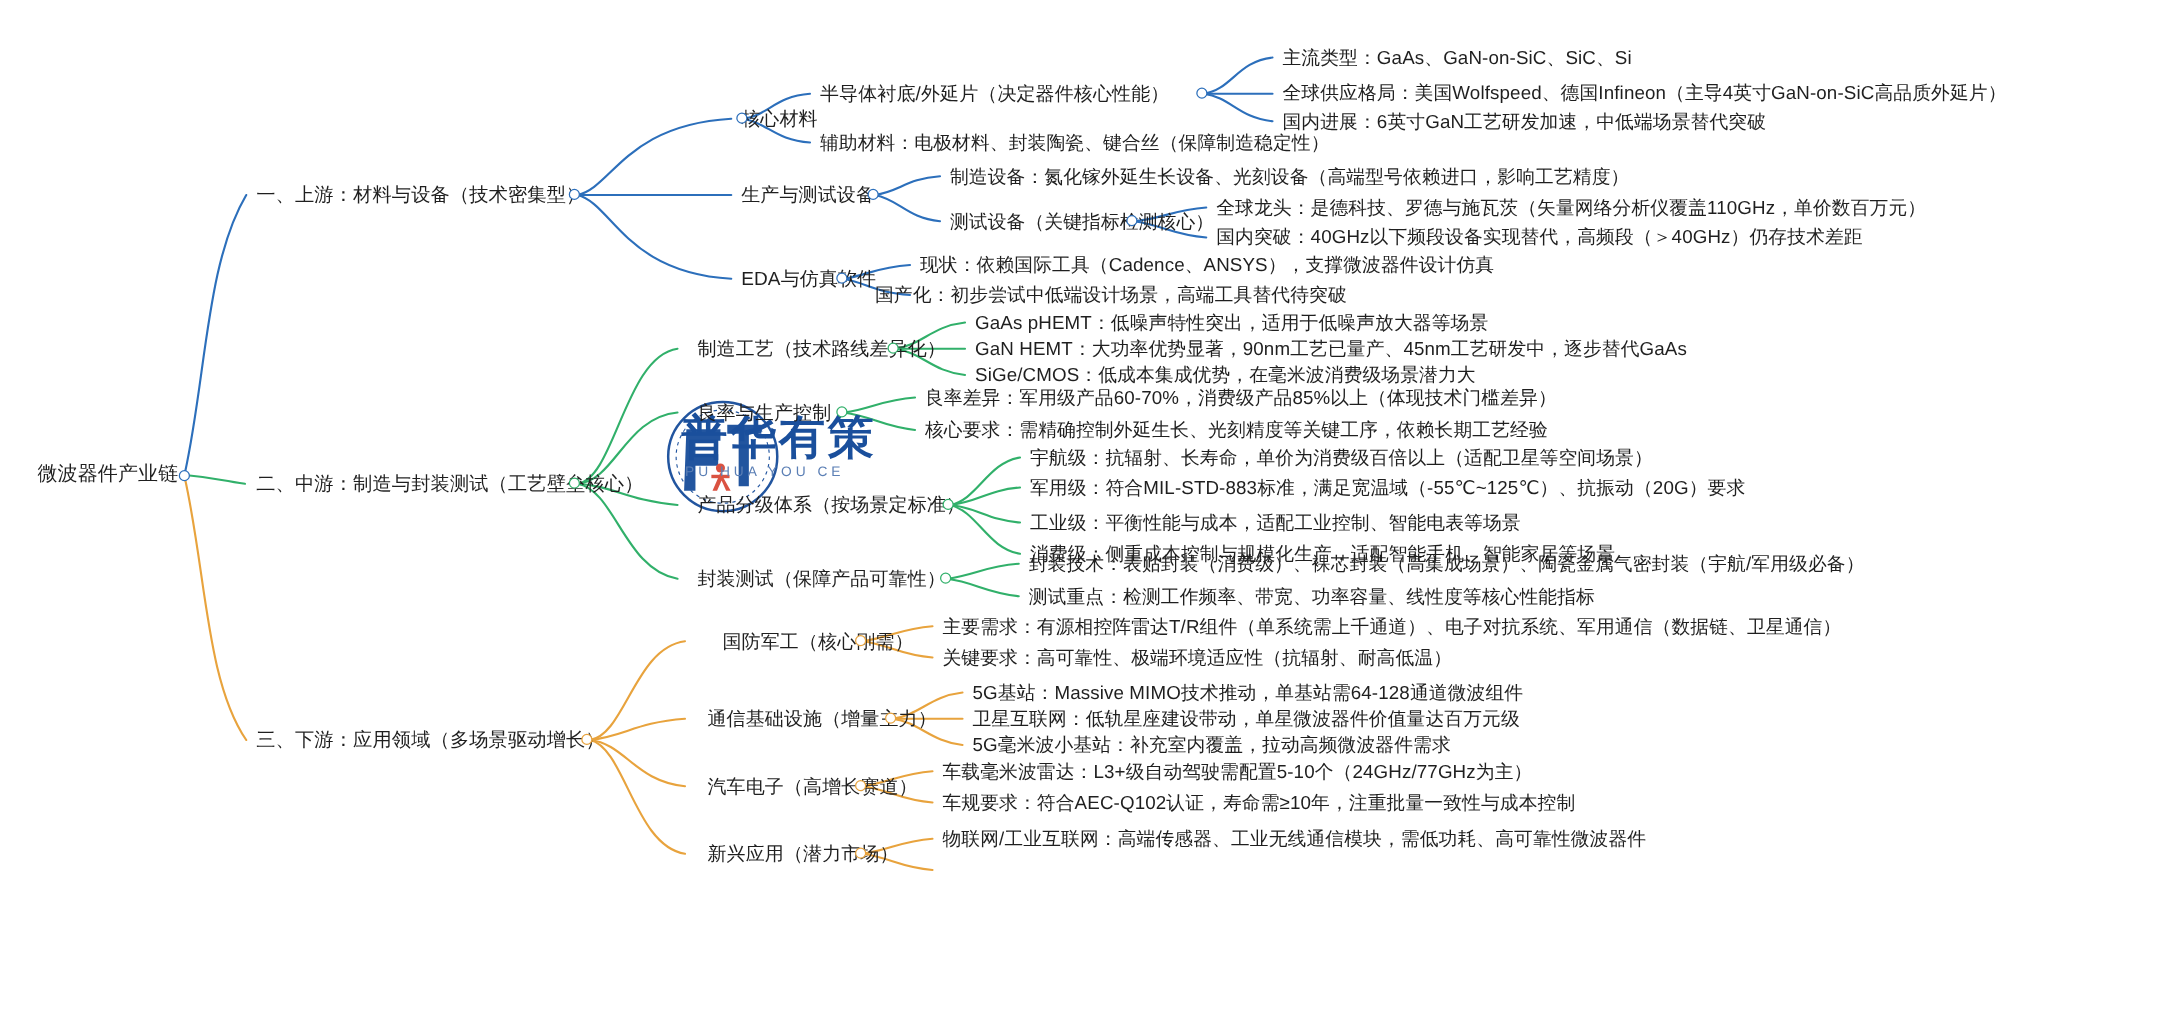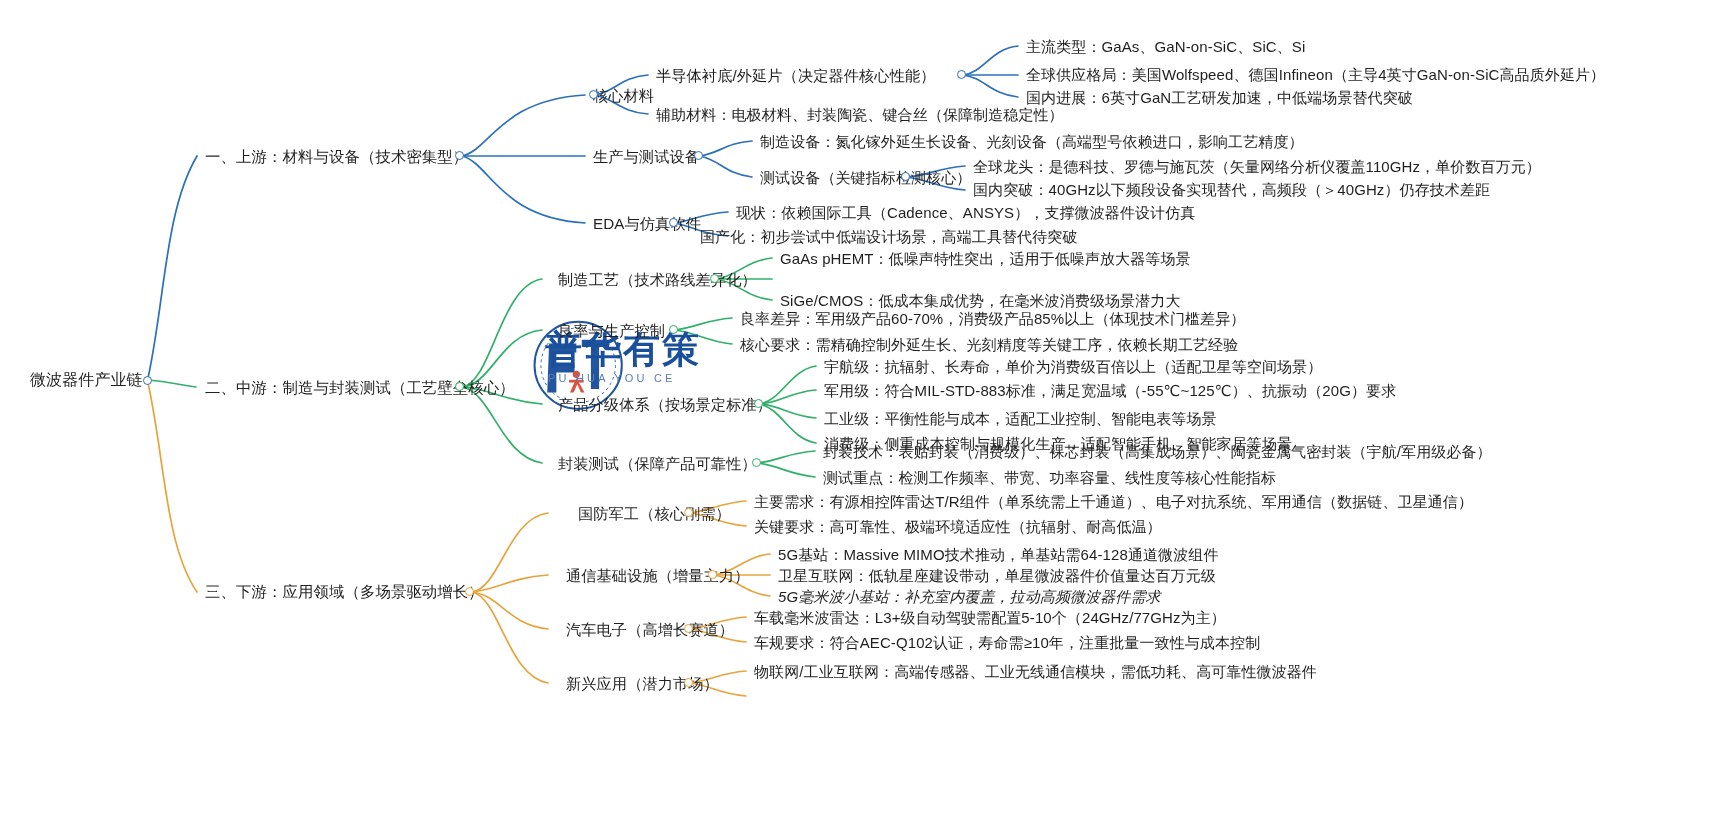--- a/index.html
+++ b/index.html
@@ -139,20 +139,21 @@
   <div class="node lvl3" style="left:736px;top:204px;">现状：依赖国际工具（Cadence、ANSYS），支撑微波器件设计仿真</div>
   <div class="node lvl3" style="left:700px;top:228px;">国产化：初步尝试中低端设计场景，高端工具替代待突破</div>
 
   <div class="node lvl1" style="left:205px;top:379px;">二、中游：制造与封装测试（工艺壁垒核心）</div>
   <div class="dot green" style="left:455px;top:382px;"></div>
 
   <div class="node lvl2" style="left:558px;top:271px;">制造工艺（技术路线差异化）</div>
   <div class="dot green" style="left:710px;top:274px;"></div>
 
   <div class="node lvl3" style="left:780px;top:250px;">GaAs pHEMT：低噪声特性突出，适用于低噪声放大器等场景</div>
+  <div class="node lvl3" style="left:780px;top:271px;">GaN HEMT：大功率优势显著，90nm工艺已量产、45nm工艺研发中，逐步替代GaAs</div>
   <div class="node lvl3" style="left:780px;top:292px;">SiGe/CMOS：低成本集成优势，在毫米波消费级场景潜力大</div>
 
   <div class="node lvl2" style="left:558px;top:322px;">良率与生产控制</div>
   <div class="dot green" style="left:669px;top:325px;"></div>
 
   <div class="node lvl3" style="left:740px;top:310px;">良率差异：军用级产品60-70%，消费级产品85%以上（体现技术门槛差异）</div>
   <div class="node lvl3" style="left:740px;top:336px;">核心要求：需精确控制外延生长、光刻精度等关键工序，依赖长期工艺经验</div>
 
   <div class="node lvl2" style="left:558px;top:396px;">产品分级体系（按场景定标准）</div>
   <div class="dot green" style="left:754px;top:399px;"></div>
@@ -161,35 +162,35 @@
   <div class="node lvl3" style="left:824px;top:382px;">军用级：符合MIL-STD-883标准，满足宽温域（-55℃~125℃）、抗振动（20G）要求</div>
   <div class="node lvl3" style="left:824px;top:435px;">消费级：侧重成本控制与规模化生产，适配智能手机、智能家居等场景</div>
   <div class="node lvl3" style="left:824px;top:410px;">工业级：平衡性能与成本，适配工业控制、智能电表等场景</div>
 
   <div class="node lvl2" style="left:558px;top:455px;">封装测试（保障产品可靠性）</div>
   <div class="dot green" style="left:752px;top:458px;"></div>
 
   <div class="node lvl3" style="left:823px;top:443px;">封装技术：表贴封装（消费级）、裸芯封装（高集成场景）、陶瓷金属气密封装（宇航/军用级必备）</div>
   <div class="node lvl3" style="left:823px;top:469px;">测试重点：检测工作频率、带宽、功率容量、线性度等核心性能指标</div>
 
-  <div class="node lvl1" style="left:205px;top:584px;font-family:Liberation Mono, monospace;">三、下游：应用领域（多场景驱动增长）</div>
+  <div class="node lvl1" style="left:205px;top:584px;">三、下游：应用领域（多场景驱动增长）</div>
   <div class="dot orange" style="left:465px;top:587px;"></div>
 
   <div class="node lvl2" style="left:554px;top:505px;margin-left:24px;">国防军工（核心刚需）</div>
   <div class="dot orange" style="left:684px;top:508px;"></div>
 
   <div class="node lvl3" style="left:754px;top:493px;">主要需求：有源相控阵雷达T/R组件（单系统需上千通道）、电子对抗系统、军用通信（数据链、卫星通信）</div>
   <div class="node lvl3" style="left:754px;top:518px;">关键要求：高可靠性、极端环境适应性（抗辐射、耐高低温）</div>
 
   <div class="node lvl2" style="left:566px;top:567px;">通信基础设施（增量主力）</div>
   <div class="dot orange" style="left:708px;top:570px;"></div>
 
   <div class="node lvl3" style="left:778px;top:546px;">5G基站：Massive MIMO技术推动，单基站需64-128通道微波组件</div>
   <div class="node lvl3" style="left:778px;top:567px;">卫星互联网：低轨星座建设带动，单星微波器件价值量达百万元级</div>
-  <div class="node lvl3" style="left:778px;top:588px;font-style:italic;">5G毫米波小基站：补充室内覆盖，拉动高频微波器件需求</div>
+  <div class="node lvl3" style="left:778px;top:588px;">5G毫米波小基站：补充室内覆盖，拉动高频微波器件需求</div>
 
   <div class="node lvl2" style="left:566px;top:621px;">汽车电子（高增长赛道）</div>
   <div class="dot orange" style="left:684px;top:624px;"></div>
 
   <div class="node lvl3" style="left:754px;top:609px;">车载毫米波雷达：L3+级自动驾驶需配置5-10个（24GHz/77GHz为主）</div>
   <div class="node lvl3" style="left:754px;top:634px;">车规要求：符合AEC-Q102认证，寿命需≥10年，注重批量一致性与成本控制</div>
 
   <div class="node lvl2" style="left:566px;top:675px;">新兴应用（潜力市场）</div>
   <div class="dot orange" style="left:684px;top:678px;"></div>
 

